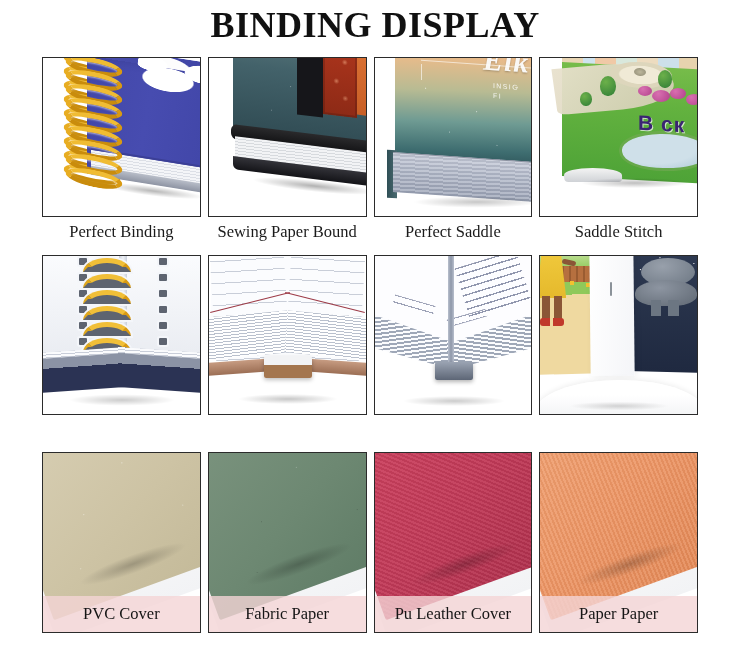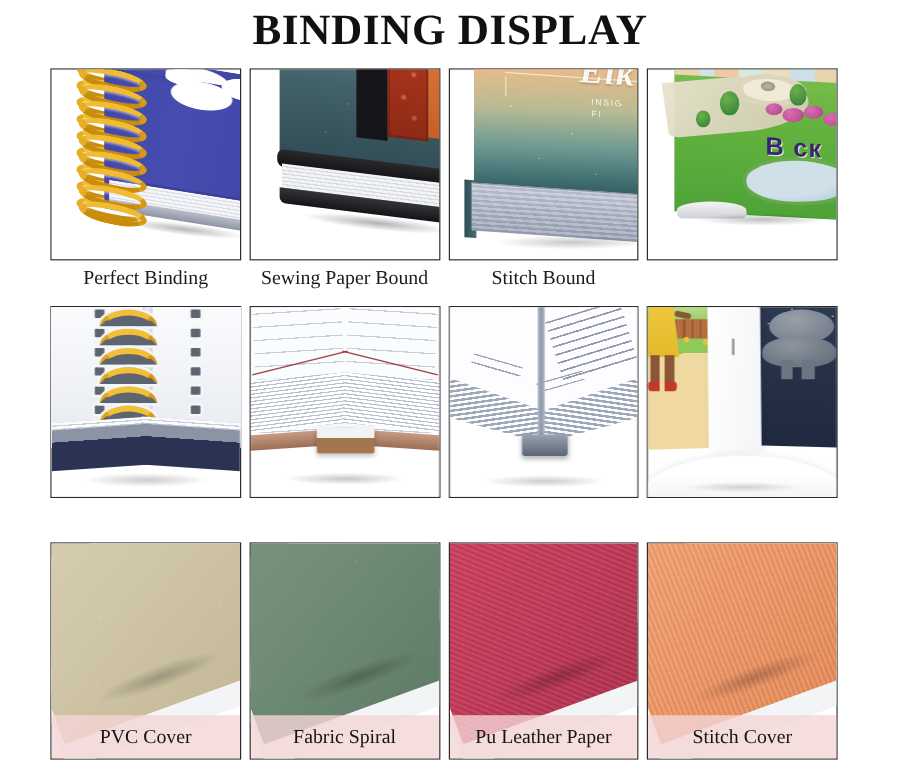--- a/index.html
+++ b/index.html
@@ -691,21 +691,21 @@
           <div class="rule2"></div>
         <div class="subtxt">
           <div>INSIG</div>
           <div>FI</div>
         </div>
         <div class="lspine"></div>
         <div class="block"></div>
         <div class="shadow"></div>
       </div>
     </div>
-    <div class="caption">Stitch Bound</div>
+    <div class="caption">Perfect Saddle</div>
   </div>
 
   <div class="cell">
     <div class="frame">
       <div class="scene s-saddle">
         <div class="art"></div>
         <div class="bldg"></div>
         <div class="path"></div>
         <div class="plaza"></div>
         <div class="fount"></div>
@@ -715,20 +715,21 @@
         <div class="bush" style="left:98px;top:28px;width:14px;height:10px"></div>
         <div class="bush" style="left:112px;top:32px;width:18px;height:12px"></div>
         <div class="bush" style="left:130px;top:30px;width:16px;height:11px"></div>
         <div class="bush" style="left:146px;top:36px;width:16px;height:11px"></div>
         <div class="pond"></div>
         <div class="cyr">В ск</div>
         <div class="flap"></div>
         <div class="shadow"></div>
       </div>
     </div>
+    <div class="caption">Saddle Stitch</div>
   </div>
 
 </div>
 
 <div class="grid row" id="row2">
 
   <div class="cell">
     <div class="frame">
       <div class="scene s-openspiral">
         <div class="pgL"></div>
@@ -851,49 +852,49 @@
       <div class="corner m-fabric">
         <div class="sheet"></div>
         <div class="pages"></div>
         <div class="edge2"></div>
         <div class="edge"></div>
         <div class="board">
             <div class="texture"></div>
           </div>
         <div class="drop"></div>
       </div>
-      <div class="band">Fabric Spiral</div>
+      <div class="band">Fabric Paper</div>
     </div>
   </div>
 
   <div class="cell">
     <div class="frame">
       <div class="corner m-pu">
         <div class="sheet"></div>
         <div class="pages"></div>
         <div class="edge2"></div>
         <div class="edge"></div>
         <div class="board rounded">
             <div class="texture"></div>
           </div>
         <div class="drop"></div>
       </div>
-      <div class="band">Pu Leather Paper</div>
+      <div class="band">Pu Leather Cover</div>
     </div>
   </div>
 
   <div class="cell">
     <div class="frame">
       <div class="corner m-paper">
         <div class="sheet"></div>
         <div class="pages"></div>
         <div class="edge2"></div>
         <div class="edge"></div>
         <div class="board">
             <div class="texture"></div>
           </div>
         <div class="drop"></div>
       </div>
-      <div class="band">Stitch Cover</div>
+      <div class="band">Paper Paper</div>
     </div>
   </div>
 
 </div>
 
 </body></html>

